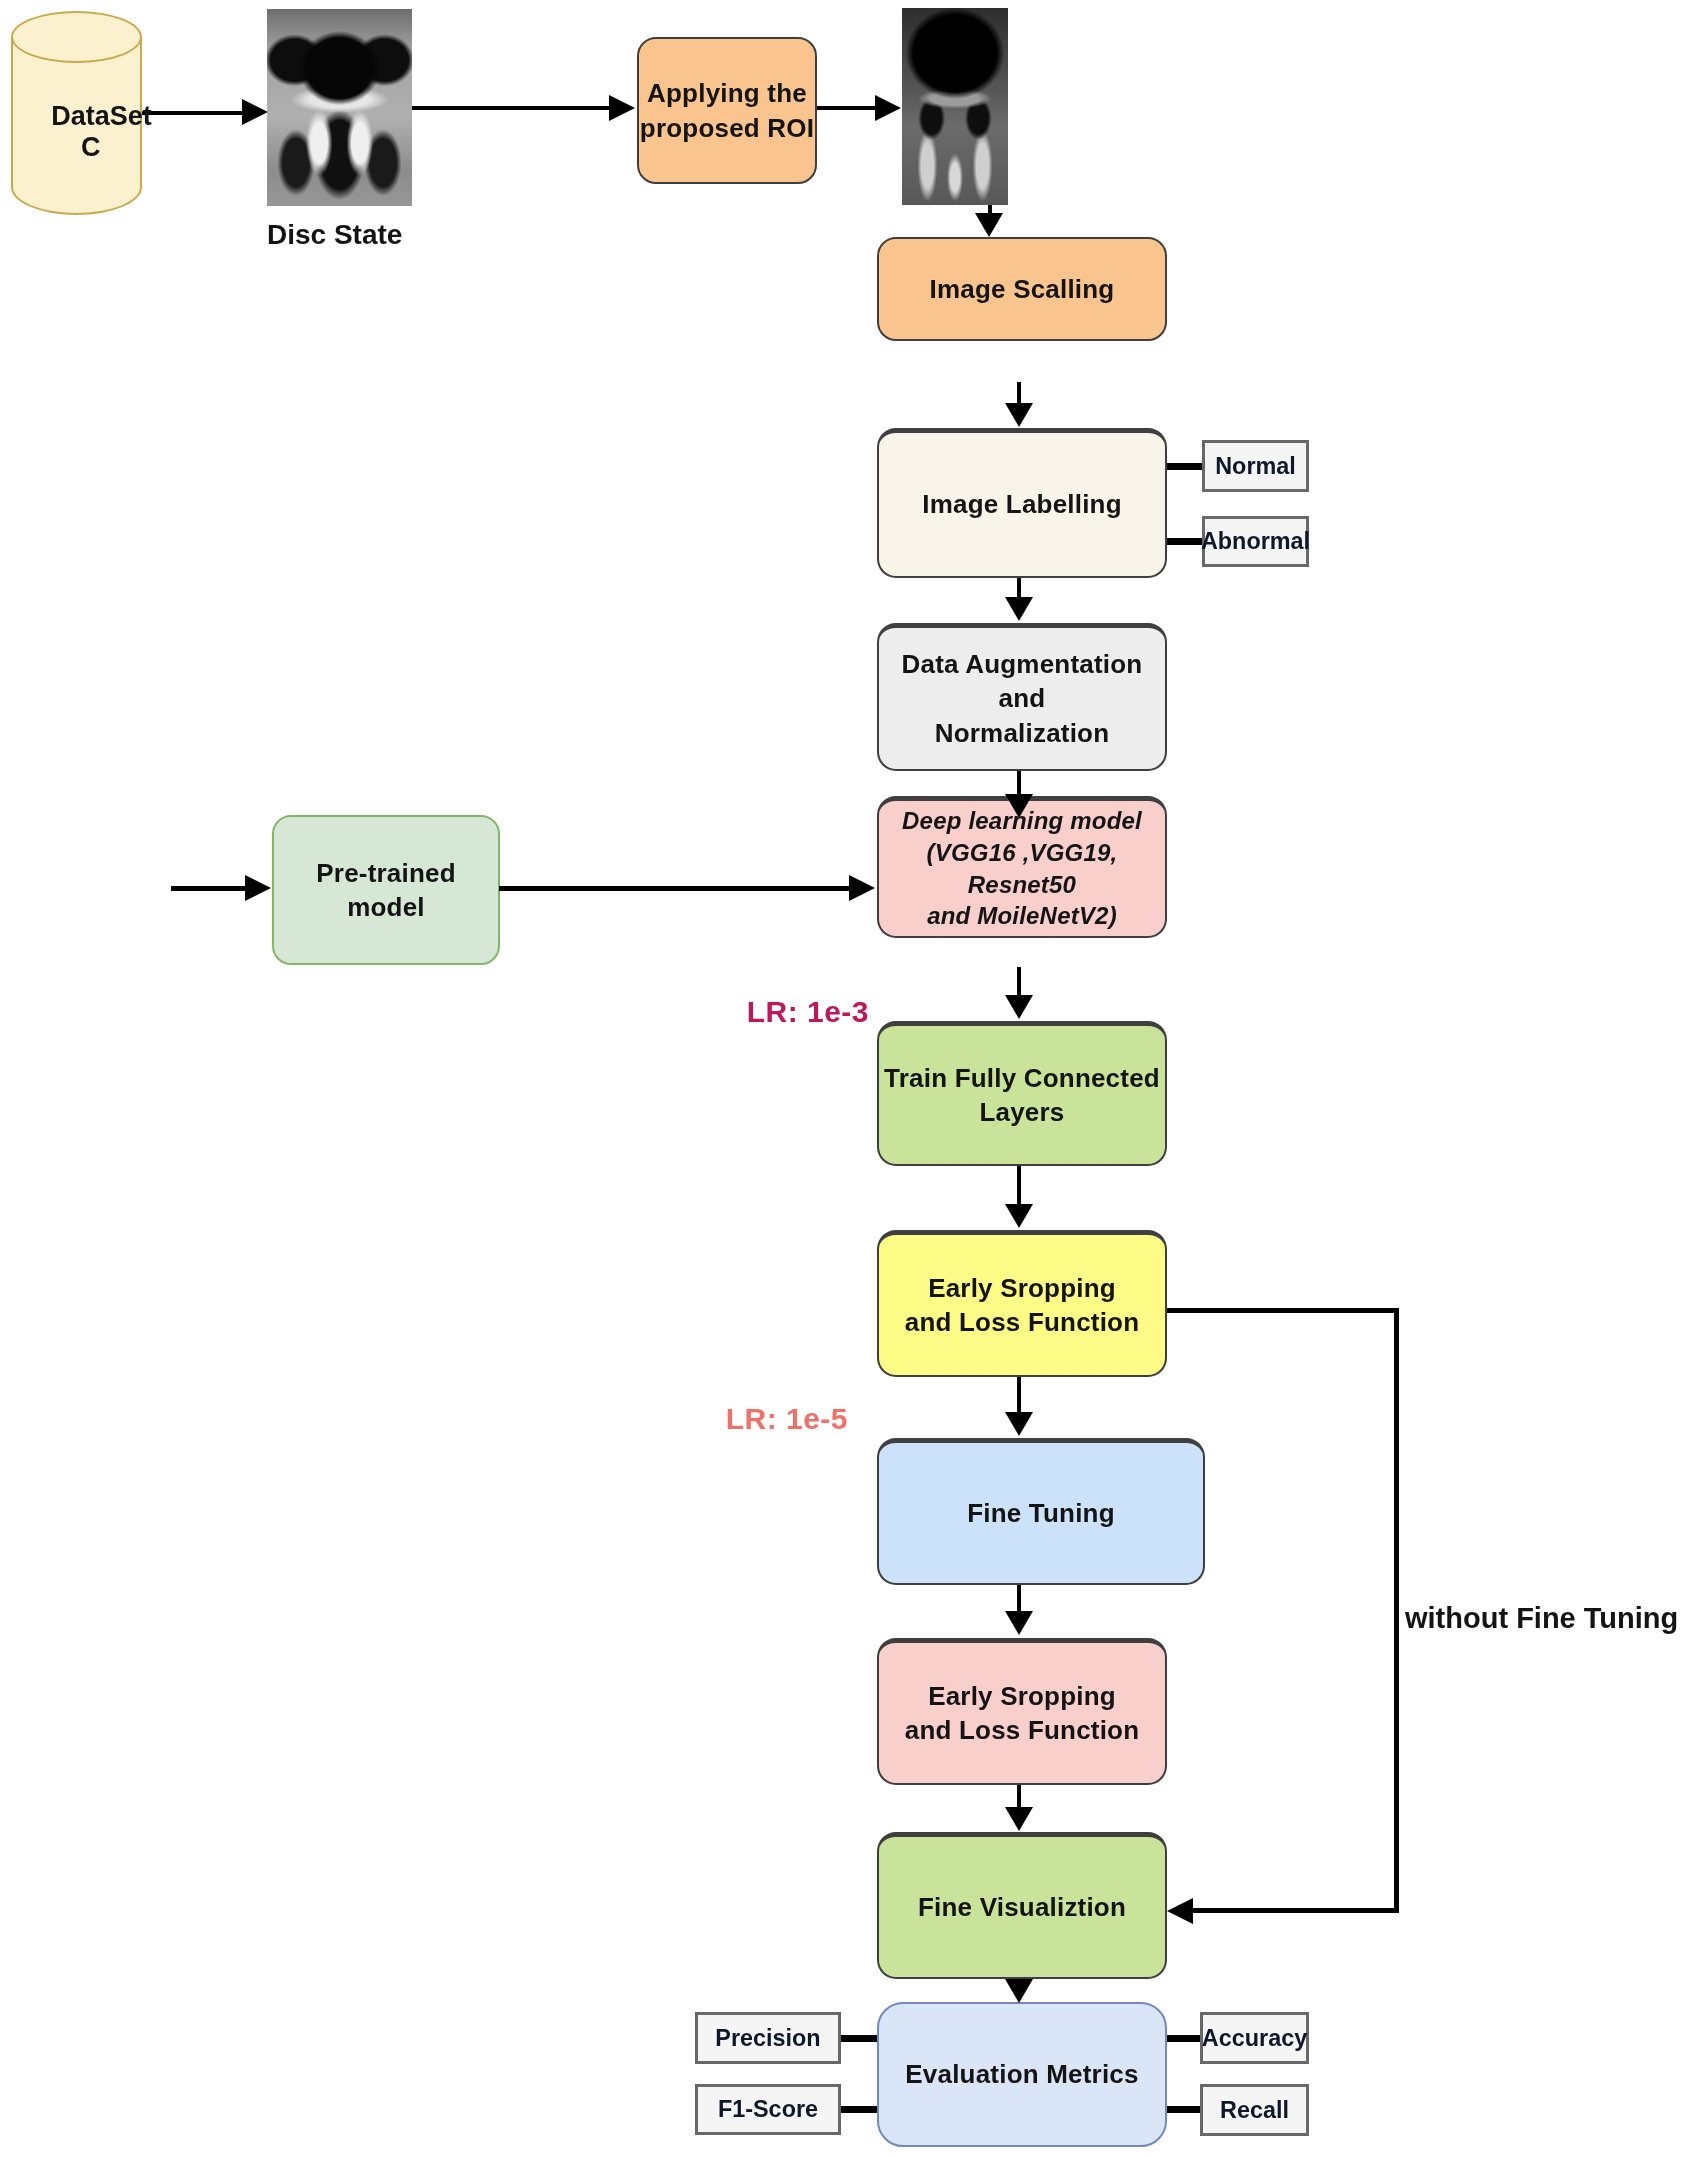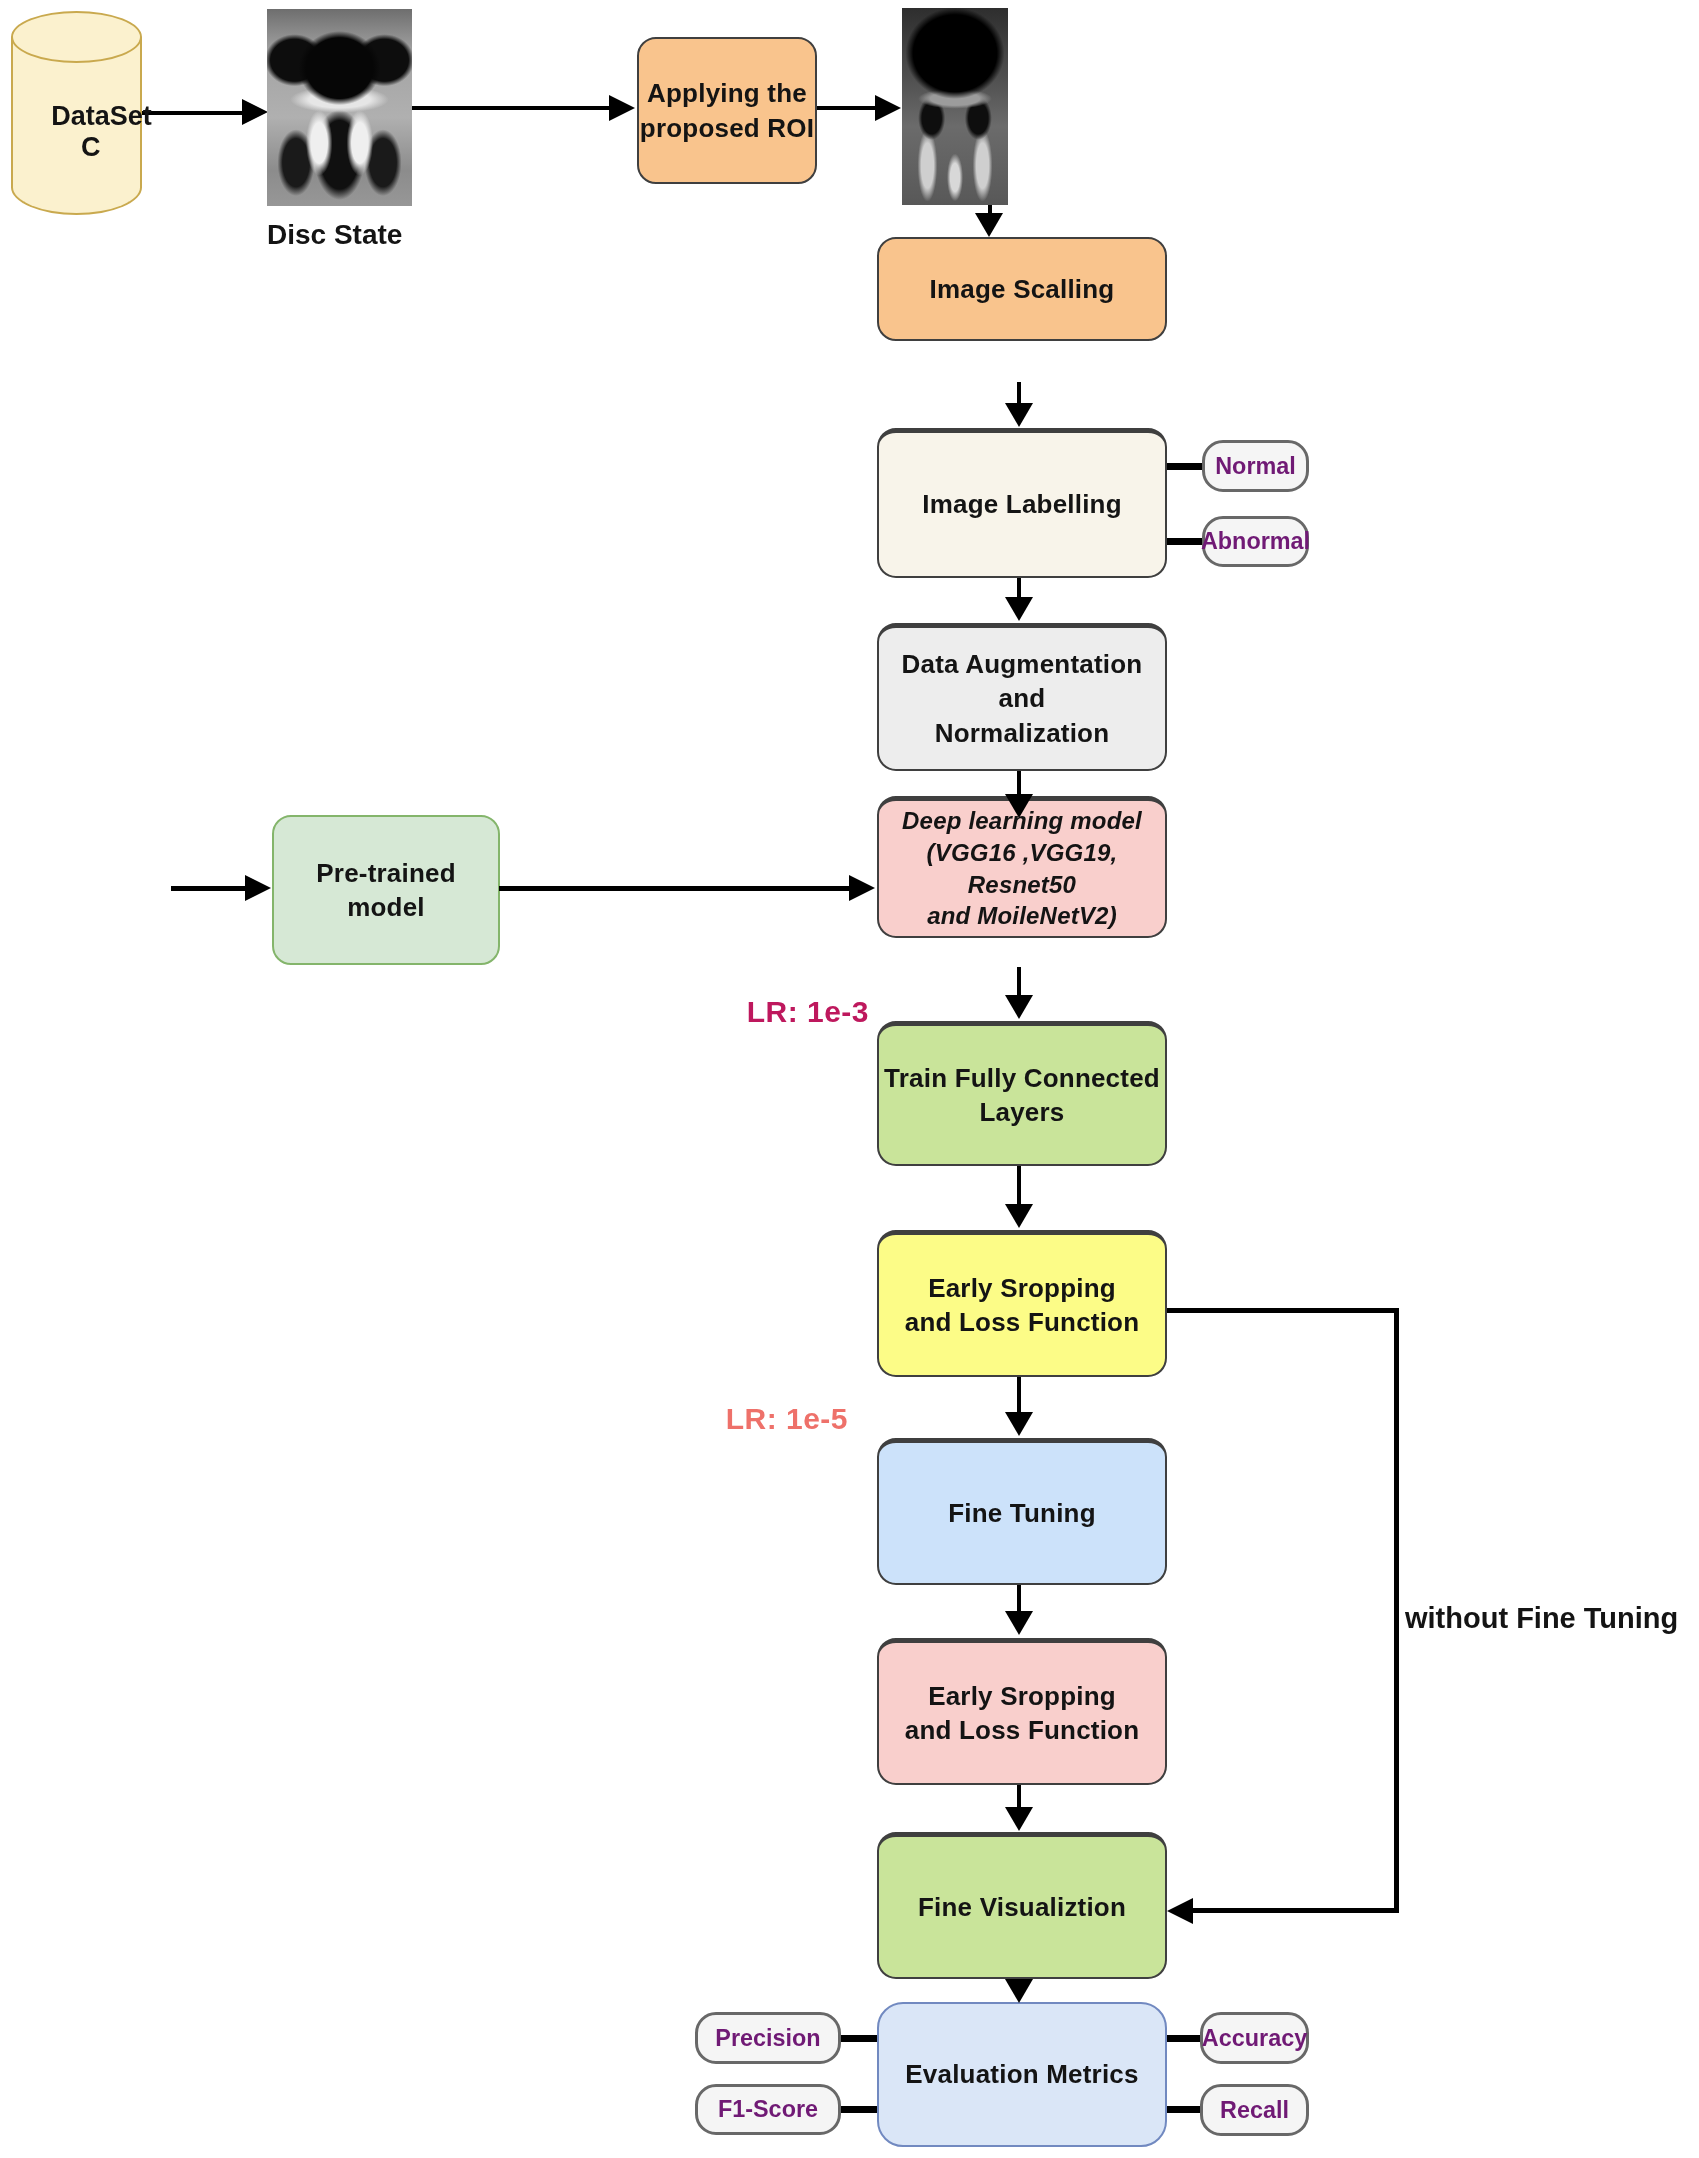--- a/index.html
+++ b/index.html
@@ -14,23 +14,23 @@
     border:2.8px solid #3F3F3F; border-radius:19px;
     display:flex; align-items:center; justify-content:center;
     text-align:center; font-size:26px; line-height:1.32;
     white-space:pre-line; letter-spacing:0.2px;
   }
   .topheavy { border-top-width:5.6px; }
   .smalltext { font-size:24px; }
   
   .sidebox {
     position:absolute; box-sizing:border-box;
-    background:#F5F5F5; border:3.7px solid #686868; border-radius:21px;
+    background:#F5F5F5; border:3.7px solid #686868; border-radius:0;
     display:flex; align-items:center; justify-content:center;
-    font-size:23.4px; color:#701a75;
+    font-size:23.4px; color:#0f172a;
   }
   
   .hline,.vline { position:absolute; background:#000; }
   .ah-r { position:absolute; width:0; height:0;
           border-top:13px solid transparent; border-bottom:13px solid transparent;
           border-left:26px solid #000; }
   .ah-l { position:absolute; width:0; height:0;
           border-top:13px solid transparent; border-bottom:13px solid transparent;
           border-right:26px solid #000; }
   .ah-d { position:absolute; width:0; height:0;
@@ -111,21 +111,21 @@
   <div class="box topheavy" style="left: 877px; top: 428px; width: 290px; height: 150px; background-color: rgb(248, 244, 234); border-color: rgb(63, 63, 63);">Image Labelling</div>
   <div class="box topheavy" style="left: 877px; top: 623px; width: 290px; height: 148px; background-color: rgb(237, 237, 237); border-color: rgb(63, 63, 63);">Data Augmentation and
 Normalization</div>
   <div class="box topheavy smalltext" style="left: 877px; top: 796px; width: 290px; height: 142px; background-color: rgb(249, 207, 204); border-color: rgb(63, 63, 63); font-style: italic;">Deep learning model
 (VGG16 ,VGG19, Resnet50
 and MoileNetV2)</div>
   <div class="box topheavy" style="left: 877px; top: 1021px; width: 290px; height: 145px; background-color: rgb(201, 228, 154); border-color: rgb(63, 63, 63);">Train Fully Connected
 Layers</div>
   <div class="box topheavy" style="left: 877px; top: 1230px; width: 290px; height: 147px; background-color: rgb(252, 252, 135); border-color: rgb(63, 63, 63);">Early Sropping
 and Loss Function</div>
-  <div class="box topheavy" style="left: 877px; top: 1438px; width: 290px; height: 147px; background-color: rgb(204, 226, 250); border-color: rgb(63, 63, 63);">Fine Tuning</div>
+  <div class="box topheavy" style="left: 877px; top: 1438px; width: 328px; height: 147px; background-color: rgb(204, 226, 250); border-color: rgb(63, 63, 63);">Fine Tuning</div>
   <div class="box topheavy" style="left: 877px; top: 1638px; width: 290px; height: 147px; background-color: rgb(249, 207, 204); border-color: rgb(63, 63, 63);">Early Sropping
 and Loss Function</div>
   <div class="box topheavy" style="left: 877px; top: 1832px; width: 290px; height: 147px; background-color: rgb(201, 228, 154); border-color: rgb(63, 63, 63);">Fine Visualiztion</div>
   <div class="box" style="left: 877px; top: 2002px; width: 290px; height: 145px; border-radius: 26px; background-color: rgb(218, 230, 247); border-color: rgb(113, 137, 192);">Evaluation Metrics</div>
 
   <div class="vline" style="left:1017px; top:382px;  width:3.7px; height:22.5px;"></div>
   <div class="ah-d" style="left:1005px; top:403px;"></div>
 
   <div class="vline" style="left:1017px; top:578px;  width:3.7px; height:20.6px;"></div>
   <div class="ah-d" style="left:1005px; top:597px;"></div>

